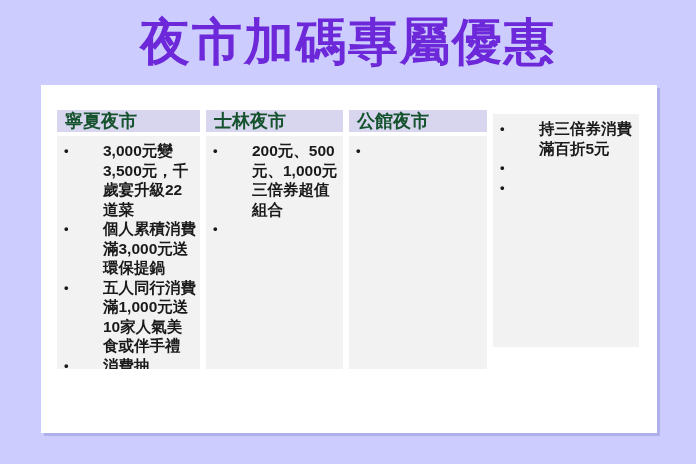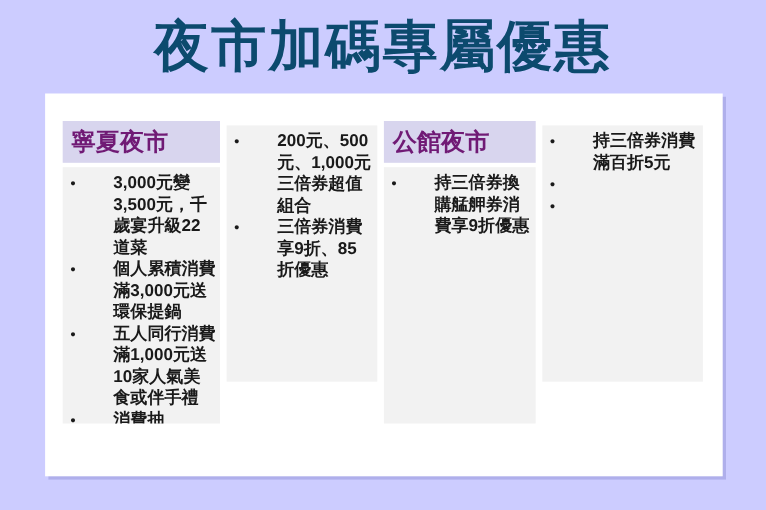--- a/index.html
+++ b/index.html
@@ -8,21 +8,21 @@
     background: #CCCCFF;
     font-family: "Liberation Sans", "DejaVu Sans", sans-serif;
     position: relative;
     overflow: hidden;
   }
   .slide { position: absolute; inset: 0; }
   .title {
     position: absolute;
     top: 0; left: 0; right: 0; height: 85px;
     display: flex; align-items: center; justify-content: center;
-    font-size: 50px; font-weight: bold; color: #0c4a6e;
+    font-size: 50px; font-weight: bold; color: #6d28d9;
     letter-spacing: 2px;
     white-space: nowrap;
   }
   .card {
     position: absolute;
     left: 41px; top: 85px;
     width: 616px; height: 348px;
     background: #FFFFFF;
     box-shadow: 3px 3px 0 rgba(140,140,210,0.45);
   }
@@ -32,25 +32,25 @@
     width: 582px;
     display: flex;
     gap: 6px;
   }
   .col { display: flex; flex-direction: column; }
   .col-0 { width: 143px; }
   .col-1 { width: 137px; }
   .col-2 { width: 138px; }
   .col-3 { width: 146px; }
   .col-header {
-    height: 38px;
+    height: 22px;
     background: #D8D5EE;
     display: flex; align-items: center;
     padding-left: 8px;
-    font-size: 22px; font-weight: bold; color: #701a75;
+    font-size: 18px; font-weight: bold; color: #14532d;
     white-space: nowrap;
     box-sizing: border-box;
   }
   .col-body {
     margin-top: 4px;
     height: 233px;
     background: #F2F2F2;
     padding: 5px 4px 0 0;
     box-sizing: border-box;
     overflow: hidden;
@@ -99,41 +99,40 @@
             </li>
             <li>
               <span class="bullet">•</span>
               <span class="item-text">消費抽Gogoro環保電動機車</span>
             </li>
           </ul>
         </div>
       </div>
 
       <div class="col col-1">
+        <div class="col-header">士林夜市</div>
         <div class="col-body">
           <ul class="items">
             <li>
               <span class="bullet">•</span>
               <span class="item-text">200元、500元、1,000元三倍券超值組合</span>
             </li>
             <li>
               <span class="bullet">•</span>
-              <span class="item-text">三倍券消費享9折、85折優惠</span>
             </li>
           </ul>
         </div>
       </div>
 
       <div class="col col-2">
         <div class="col-header">公館夜市</div>
         <div class="col-body">
           <ul class="items">
             <li>
               <span class="bullet">•</span>
-              <span class="item-text">持三倍券換購艋舺券消費享9折優惠</span>
             </li>
           </ul>
         </div>
       </div>
 
       <div class="col col-3">
         <div class="col-body">
           <ul class="items">
             <li>
               <span class="bullet">•</span>

